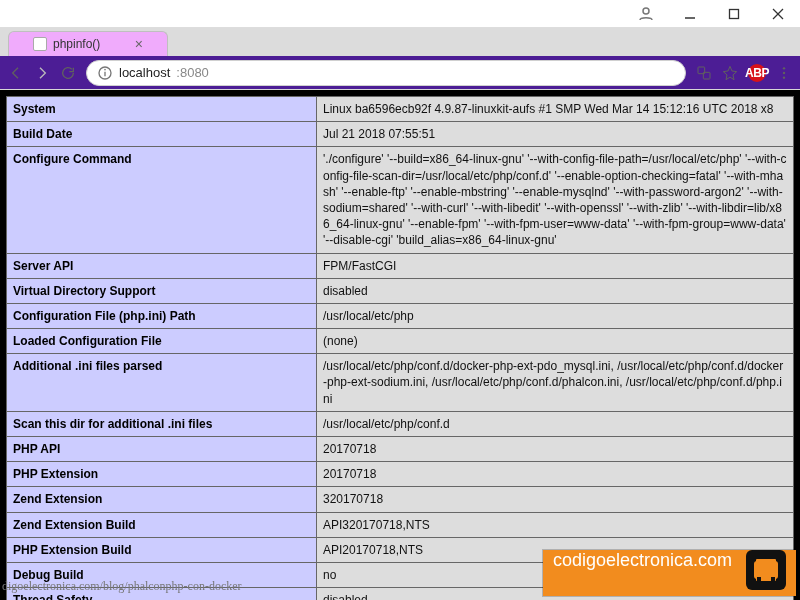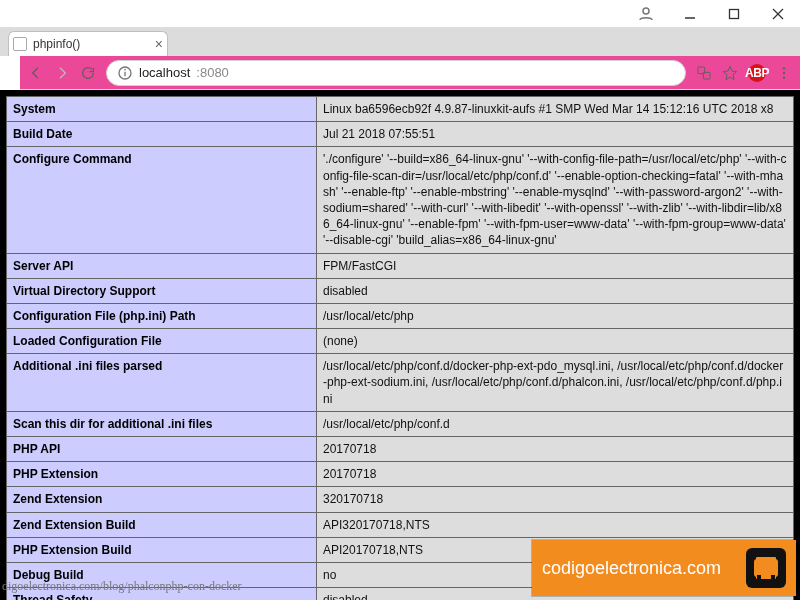--- a/index.html
+++ b/index.html
@@ -2,39 +2,39 @@
 <html><head>
 <meta charset="utf-8">
 <style>
 * { margin:0; padding:0; box-sizing:border-box; }
 html,body { width:800px; height:600px; font-family:Arial,Helvetica,sans-serif; overflow:hidden; background:#fff; }
 .titlebar { height:28px; background:#fff; display:flex; justify-content:flex-end; align-items:center; border-bottom:1px solid #ddd; }
 .titlebar .wbtn { width:44px; height:28px; display:flex; align-items:center; justify-content:center; font-size:13px; color:#333; }
 .titlebar .wbtn svg { width:12px; height:12px; }
 .titlebar .user { width:44px; display:flex; align-items:center; justify-content:center; color:#666; }
 .tabstrip { height:28px; background:#dcdcdc; display:flex; align-items:flex-end; padding-left:8px; position:relative; }
-.tab { background:#ffffff; border:1px solid #bfbfbf; border-bottom:none; border-top-left-radius:6px; border-top-right-radius:6px; height:25px; display:flex; align-items:center; padding:0 4px; min-width:160px; position:relative; font-size:12px; color:#333; }
+.tab { background:#f0abfc; border:1px solid #bfbfbf; border-bottom:none; border-top-left-radius:6px; border-top-right-radius:6px; height:25px; display:flex; align-items:center; padding:0 24px; min-width:160px; position:relative; font-size:12px; color:#333; }
 .tab .favicon { width:14px; height:14px; border:1px solid #aaa; border-radius:2px; margin-right:6px; background:#fff; }
 .tab .close { margin-left:auto; color:#666; font-size:14px; }
-.addrbar { height:34px; background:#ec4899; border-bottom:1px solid #d7d7d7; display:flex; align-items:center; padding:16px 8px; gap:10px;margin-left:20px; }
+.addrbar { height:34px; background:#4c1d95; border-bottom:1px solid #d7d7d7; display:flex; align-items:center; padding:16px 8px; gap:10px; }
 .addrbar .navicon { color:#606060; }
 .addrbar .navicon.disabled { color:#bbb; }
 .addrbar svg { width:16px; height:16px; display:block; }
 .addrbar .urlfield { flex:1; display:flex; align-items:center; gap:6px; background:#fff; border:1px solid #d0d0d0; border-radius:14px; height:26px; padding:0 10px; font-size:13px; }
 .addrbar .urlfield .info { color:#777; display:flex; align-items:center;}
 .addrbar .urlfield .host { color:#222; }
 .addrbar .urlfield .port { color:#888; }
 .abp { width:18px; height:18px; background:#d8121a; border-radius:50%; color:#fff; font-size:12px; font-weight:bold; display:flex; align-items:center; justify-content:center; letter-spacing:-0.5px;}
 .viewport { height:510px; overflow:hidden; background:#000000; padding:6px; position:relative; }
 table.phpinfo { width:100%; border-collapse:collapse; font-size:12px; }
 table.phpinfo td { border:1px solid #666; padding:4px 6px; vertical-align:top; line-height:1.35; }
 table.phpinfo td.k { background:#ccccff; font-weight:bold; width:310px; color:#000;}
 table.phpinfo td.v { background:#ddd; color:#111; word-break:break-all; }
 .watermark { position:absolute; left:2px; bottom:6px; font-size:12px; color:#777; font-family:Georgia,serif; z-index:5;}
-.brand { position:absolute; right:4px; bottom:4px; background:#f28c1e; color:#fff; height:56px; display:flex; align-items:center; padding:0 10px; font-size:18px; gap:25px; box-shadow:0 0 0 1px rgba(0,0,0,0.2); z-index:6;}
+.brand { position:absolute; right:4px; bottom:4px; background:#f28c1e; color:#fff; height:46px; display:flex; padding:0 10px; font-size:18px; gap:14px; box-shadow:0 0 0 1px rgba(0,0,0,0.2); z-index:6;}
 .brand .logo { width:40px; height:40px; background:#111; border-radius:6px; display:flex; align-items:center; justify-content:center; }
 .brand .logo .chip { width:24px; height:18px; background:#f28c1e; border-radius:3px; box-shadow:0 -4px 0 -2px #f28c1e,0 4px 0 -2px #f28c1e; position:relative;}
 .brand .logo .chip::before,.brand .logo .chip::after { content:""; position:absolute; background:#111; width:4px; height:4px; bottom:-2px;}
 .brand .logo .chip::before{ left:3px;} .brand .logo .chip::after{ right:3px;}
 </style>
 </head>
 <body>
 
 <div class="titlebar">
   <div class="user">

